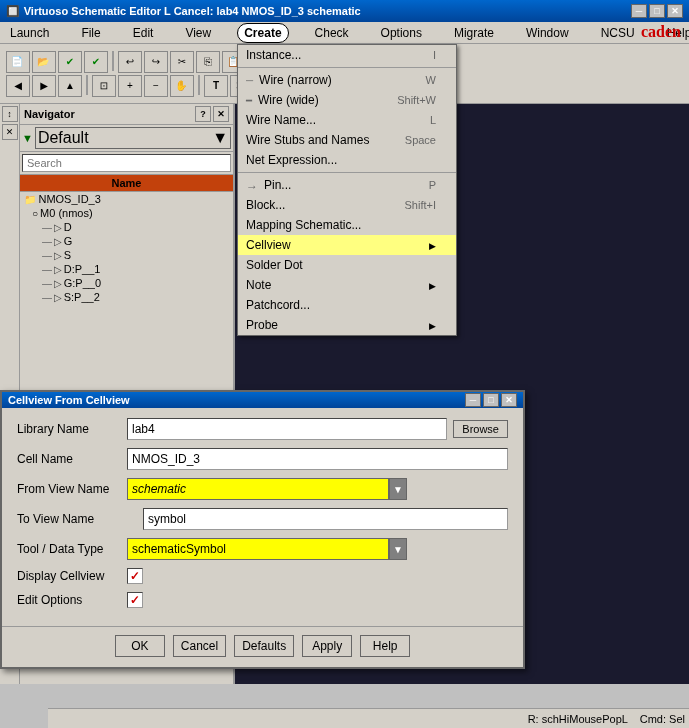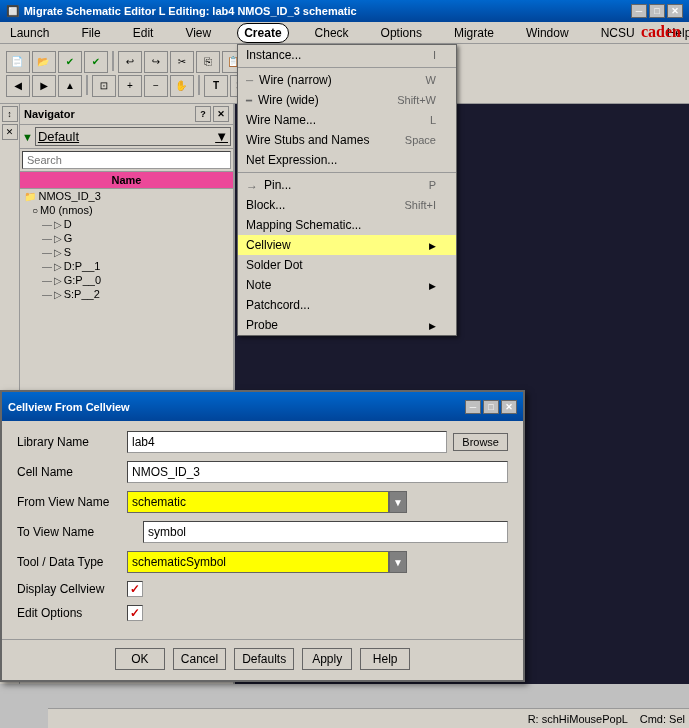--- a/index.html
+++ b/index.html
@@ -73,43 +73,42 @@
       display: flex;
       align-items: center;
       gap: 2px;
       border-bottom: 1px solid #999;
     }
     .filter-dropdown {
       flex: 1;
       background: #d4d0c8;
       border: 1px solid #666;
       padding: 1px 2px;
-      font-size: 13px;
+      font-size: 16px;
       display: flex;
       align-items: center;
       justify-content: space-between;
-      text-decoration: underline;
     }
     .search-bar {
       padding: 2px;
       border-bottom: 1px solid #999;
     }
     .search-input {
       width: 100%;
       background: white;
       border: 1px inset #999;
       padding: 2px 4px;
       font-size: 11px;
     }
     .nav-tree {
       flex: 1;
       overflow-y: auto;
     }
     .nav-tree-header {
-      background: #ec4899;
+      background: #c2410c;
       padding: 2px 4px;
       font-weight: bold;
       text-align: center;
       border-bottom: 1px solid #999;
       font-size: 11px;
     }
     .tree-item {
       padding: 1px 4px;
       font-size: 11px;
       display: flex;
@@ -162,21 +161,21 @@
       width: 525px;
     }
     .dialog {
       background: #d4d0c8;
       border: 2px solid #666;
       box-shadow: 3px 3px 6px rgba(0,0,0,0.5);
     }
     .dialog-title-bar {
       background: linear-gradient(to bottom, #0066cc, #004499);
       color: white;
-      height: 29px;
+      height: 16px;
       display: flex;
       align-items: center;
       padding: 4px 6px;
       font-size: 11px;
       font-weight: bold;
     }
     .dialog-title-controls { margin-left: auto; display: flex; gap: 2px; }
     .dialog-content { padding: 10px 15px; }
     .form-row {
       display: flex;
@@ -320,21 +319,21 @@
       align-items: center;
       padding: 2px;
       gap: 2px;
     }
   </style>
 </head>
 <body>
 
 <div class="title-bar">
   <span style="margin-right:4px;">🔲</span>
-  <span>Migrate Schematic Editor L Editing: lab4 NMOS_ID_3 schematic</span>
+  <span>Virtuoso Schematic Editor L Cancel: lab4 NMOS_ID_3 schematic</span>
   <div class="title-bar-controls">
     <div class="title-btn">─</div>
     <div class="title-btn">□</div>
     <div class="title-btn">✕</div>
   </div>
 </div>
 
 <div class="menu-bar" style="position:relative;gap:20px;">
   <span class="menu-item">Launch</span>
   <span class="menu-item">File</span>
@@ -581,21 +580,21 @@
       </div>
 
       <div class="form-row">
         <span class="form-label">Cell Name</span>
         <input type="text" class="form-input" value="NMOS_ID_3" style="width: 280px;">
       </div>
 
       <div class="form-row">
         <span class="form-label">From View Name</span>
         <div class="dropdown-select" style="width:280px;">
-          <input type="text" class="dropdown-input" value="schematic" style="flex: 1 1 0%; background: rgb(255, 255, 0);">
+          <input type="text" class="dropdown-input" value="schematic" style="flex: 1 1 0%; background: rgb(255, 255, 0); font-style: italic;">
           <div class="dropdown-arrow">▼</div>
         </div>
       </div>
 
       <div class="form-row">
         <span class="form-label">To View Name</span>
         <input type="text" class="form-input" value="symbol" style="width: 280px; margin-left: 16px;">
       </div>
 
       <div class="form-row">

